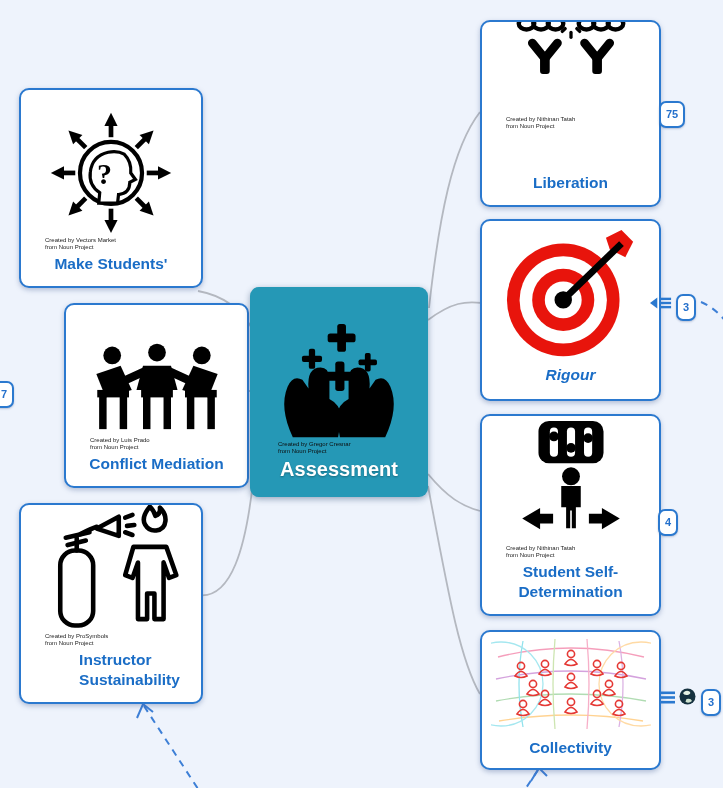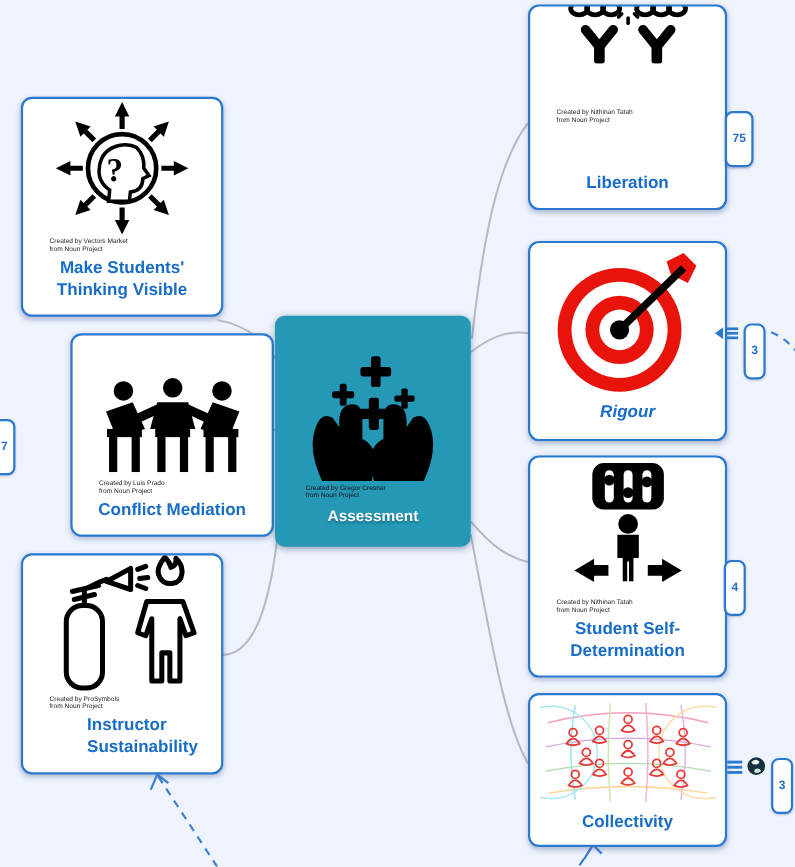--- a/index.html
+++ b/index.html
@@ -6,24 +6,24 @@
   body{font-family:"Liberation Sans",sans-serif;}
   .canvas{position:relative;width:723px;height:788px;background:#eef3fc;overflow:hidden;}
   svg.overlay{position:absolute;left:0;top:0;z-index:0;}
   .node{position:absolute;z-index:2;background:#ffffff;border:2px solid #2b79cf;border-radius:10px;
         box-shadow:0 2px 5px rgba(60,85,140,.35);display:flex;flex-direction:column;align-items:center;}
   .icon-area{flex:1;display:flex;align-items:flex-end;justify-content:center;width:100%;overflow:hidden;}
   .credit{align-self:flex-start;margin:2px 0 0 24px;font-size:6px;line-height:7px;color:#1c1c1c;}
   .credit span{display:block;}
   .title{margin:3px 6px 12px;font-weight:bold;font-size:15.5px;line-height:20px;color:#1a6dc6;text-align:center;}
   .central{background:#2598b6;border:none;border-radius:9px;box-shadow:0 2px 6px rgba(40,70,110,.45);}
-  .central .title{color:#ffffff;font-size:14px;line-height:23px;text-shadow:0 1px 2px rgba(0,0,0,.3);margin-bottom:16px;}
+  .central .title{color:#ffffff;font-size:20px;line-height:23px;text-shadow:0 1px 2px rgba(0,0,0,.3);margin-bottom:16px;}
   .central .credit{color:#0d0d0d;margin-left:28px;}
   .badge{position:absolute;z-index:3;background:#ffffff;border:2px solid #2b79cf;border-radius:7px;
-         color:#2470cc;font-weight:bold;font-size:11px;line-height:15px;padding:16px 5px;
+         color:#2470cc;font-weight:bold;font-size:11px;line-height:15px;padding:4px 5px;
          box-shadow:0 1px 2px rgba(60,80,130,.3);}
   .side-icon{position:absolute;z-index:3;display:flex;align-items:center;}
 </style>
 </head>
 <body>
 
 <div class="canvas">
 
   <svg class="overlay" width="723" height="788">
     <g fill="none" stroke="#b4b8c0" stroke-width="1.8">
@@ -64,21 +64,20 @@
           <text x="-7" y="12" font-size="32" font-weight="bold" fill="#000" text-anchor="middle" font-family="Liberation Serif,serif">?</text>
         </g>
       </svg>
     </div>
     <div class="credit">
       <span>Created by Vectors Market</span>
         <span>from Noun Project</span>
     </div>
     <div class="title">
       <span style="display:block">Make Students'</span>
-      <span style="display:block">Thinking Visible</span>
     </div>
   </div>
 
   <div class="node" style="left:18px;top:303px;width:181px;height:181px;margin-left:46px;">
     <div class="icon-area">
       <svg width="140" height="92" viewBox="0 0 150 98" fill="#000">
         <circle cx="27" cy="13" r="9.5"></circle>
           <circle cx="75" cy="10" r="9.5"></circle>
           <circle cx="123" cy="13" r="9.5"></circle>
         <path d="M60,24 L90,24 L97,50 L53,50 Z"></path>
@@ -159,21 +158,21 @@
     </div>
     <div class="credit">
       <span>Created by Gregor Cresnar</span>
         <span>from Noun Project</span>
     </div>
     <div class="title">
       <span style="display:block">Assessment</span>
     </div>
   </div>
 
-  <div class="node" style="left:480px;top:4px;width:177px;height:183px;gap:40px;">
+  <div class="node" style="left:480px;top:20px;width:177px;height:183px;gap:40px;">
     <div class="icon-area">
       <svg width="134" height="118" viewBox="0 0 120 122">
         <g fill="#000">
           <g transform="translate(6,2)">
             <rect x="2" y="10" width="7" height="16" rx="3"></rect>
               <rect x="11" y="4" width="7" height="22" rx="3"></rect>
             <rect x="20" y="2" width="7" height="24" rx="3"></rect>
               <rect x="29" y="6" width="7" height="20" rx="3"></rect>
             <rect x="0" y="22" width="43" height="36" rx="8"></rect>
           </g>

